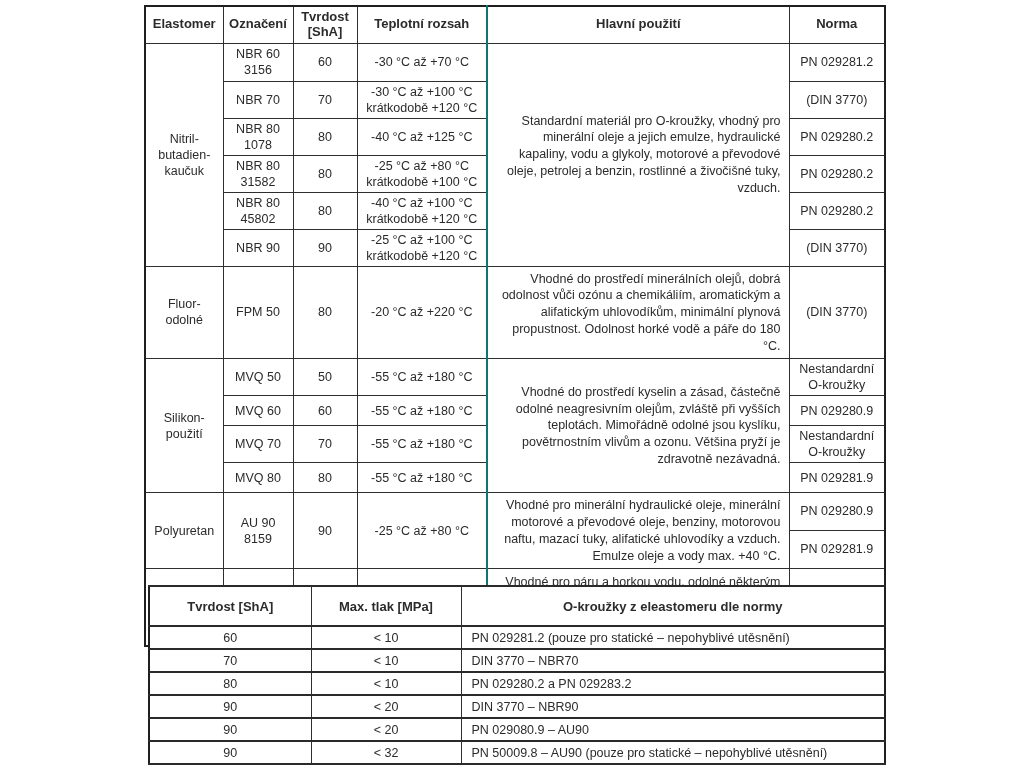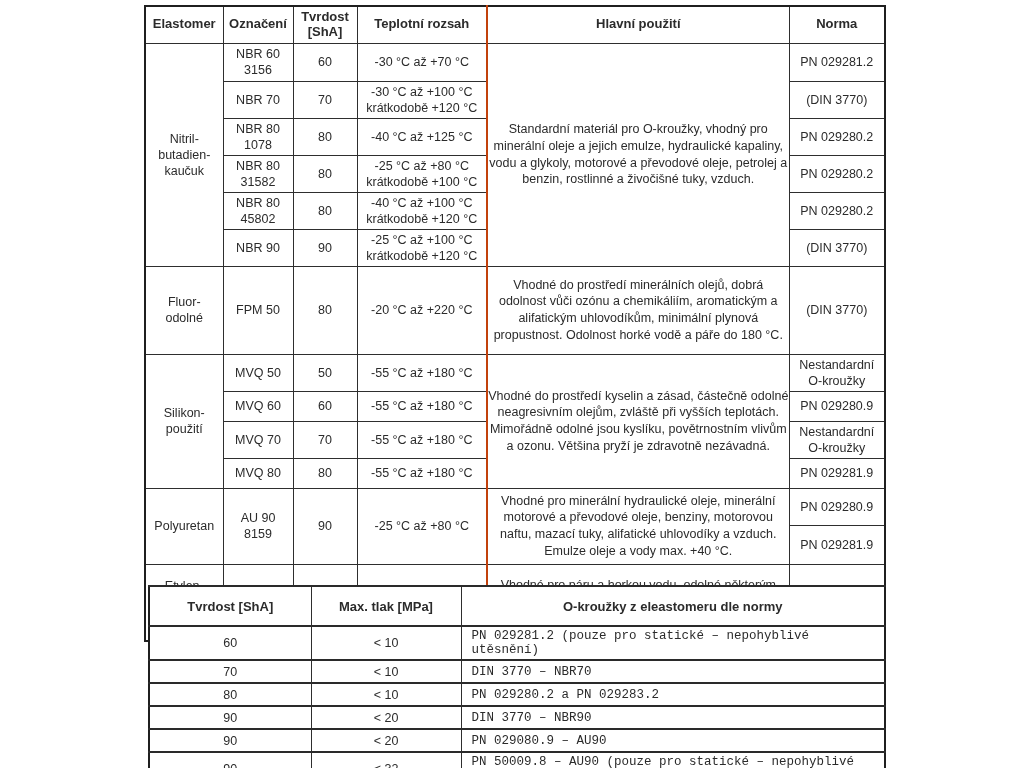--- a/index.html
+++ b/index.html
@@ -11,32 +11,32 @@
   table{border-collapse:collapse;table-layout:fixed;background:#fff;border-radius:20px;}
   #main-table{position:absolute;left:144px;top:5px;width:740px;border:2px solid #1f1f1f;}
   #pressure-table{position:absolute;left:148px;top:585px;width:736px;border:2px solid #1f1f1f;}
   #main-table th,#main-table td{
     border:1px solid #2e2e2e;
     font-size:12.5px;line-height:1.28;
     text-align:center;vertical-align:middle;
     padding:2px 4px;overflow:hidden;
   }
   #main-table th{font-size:13px;font-weight:bold;line-height:1.15;}
-  #main-table td.usage,#main-table th.usage{border-left:2px solid #c2410c;}
+  #main-table td.usage,#main-table th.usage{border-left:2px solid #0f766e;}
   #main-table td.usage{
-    text-align:center;padding:4px 0;line-height:1.34;
+    text-align:right;padding:4px 8px;line-height:1.34;
   }
   .pre{white-space:pre-line;}
   #pressure-table th,#pressure-table td{
     border-left:1px solid #2e2e2e;border-right:1px solid #2e2e2e;
     border-top:2px solid #2a2a2a;border-bottom:2px solid #2a2a2a;
     font-size:12.5px;text-align:center;vertical-align:middle;padding:2px 4px;
   }
   #pressure-table th{font-size:13px;font-weight:bold;}
-  #pressure-table td.norma-desc{text-align:left;padding-left:10px;font-family:Liberation Mono, monospace;}
+  #pressure-table td.norma-desc{text-align:left;padding-left:10px;}
   
   .rh37{height:37px}.rh38{height:38px}.rh30{height:30px}.rh31{height:31px}
   .rh88{height:88px}.rh63{height:31px}.rh32{height:32px}.rh77{height:77px}
   .rh40{height:40px}.rh23{height:23px}
 </style>
 </head>
 <body>
 
 <table id="main-table">
   <colgroup>

